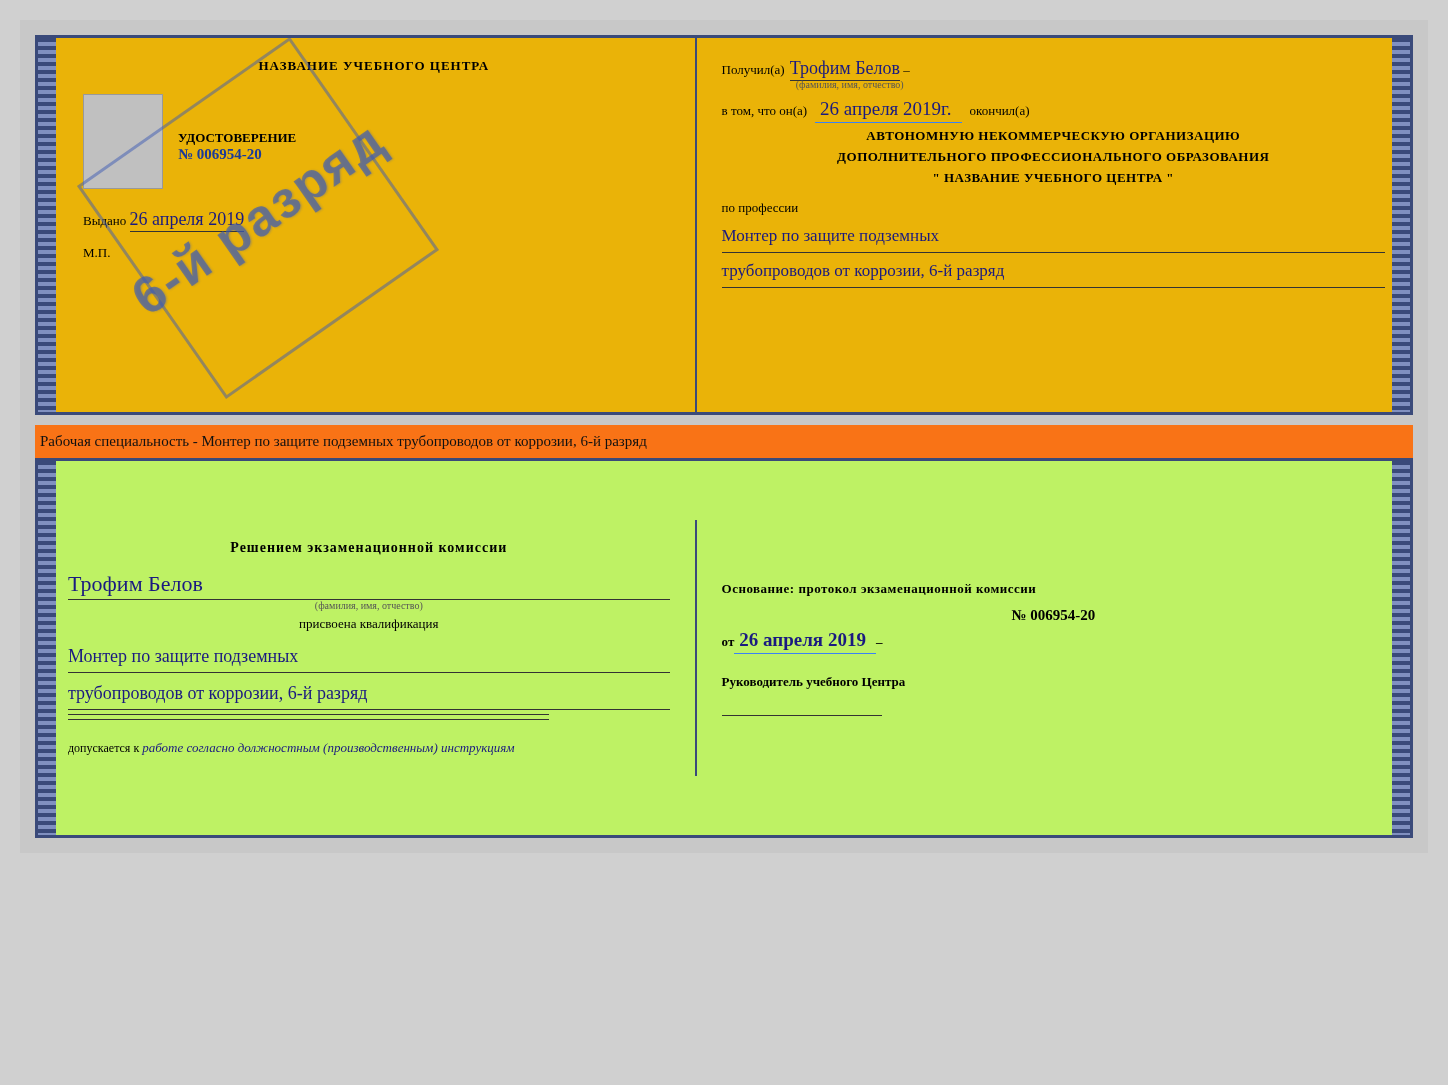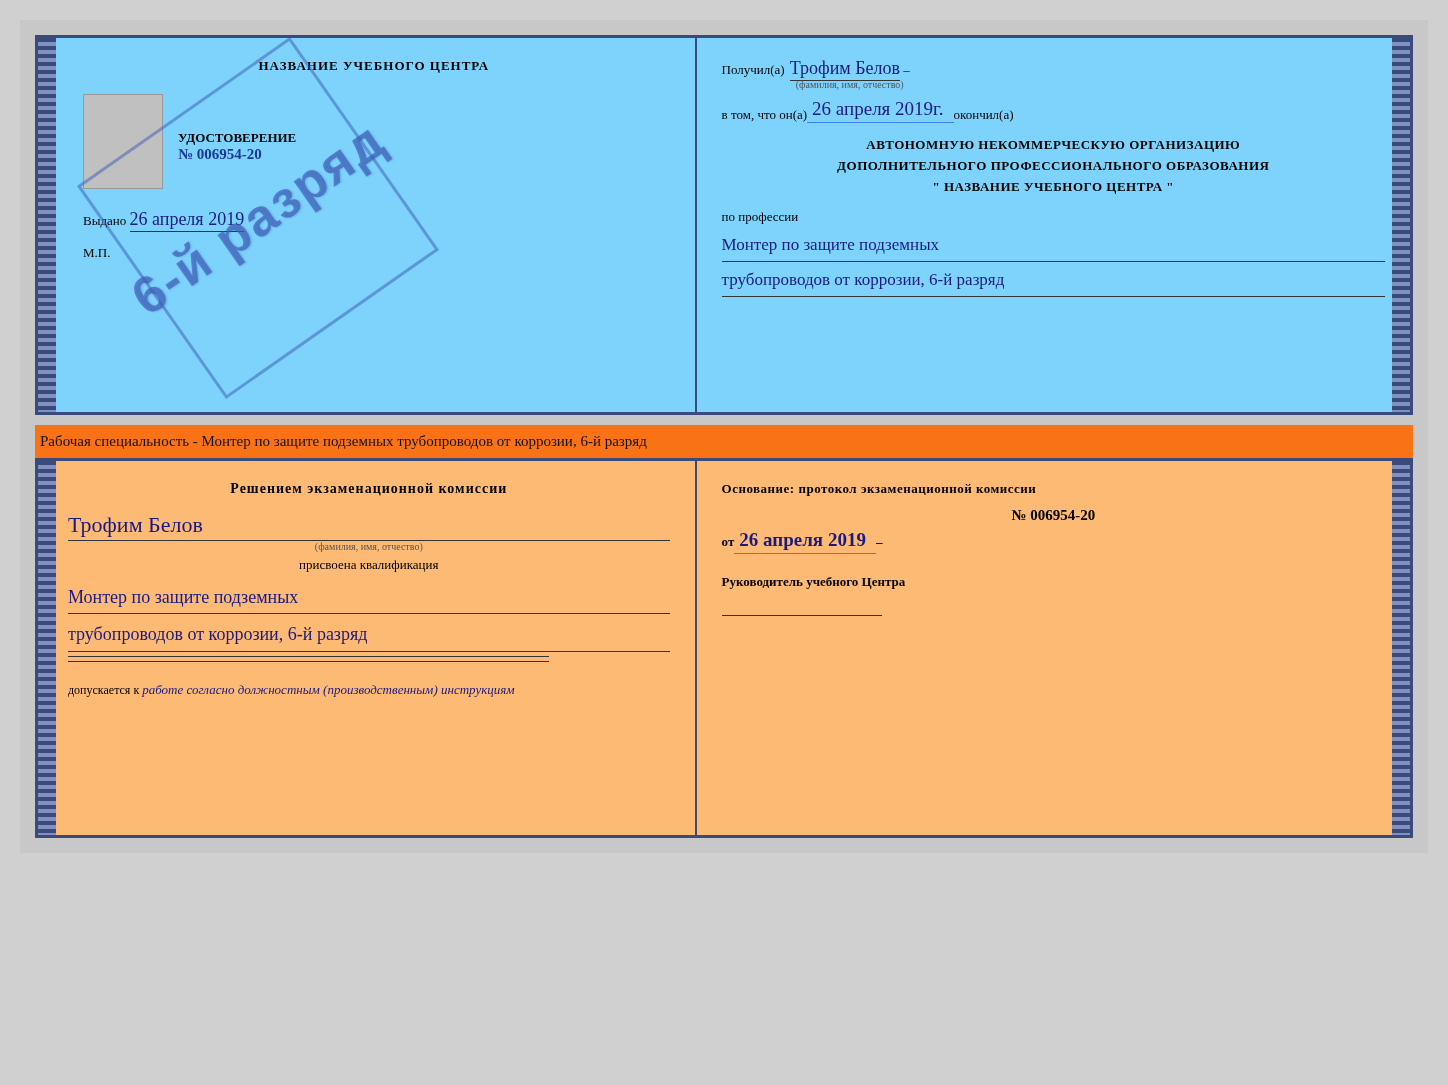--- a/index.html
+++ b/index.html
@@ -12,21 +12,21 @@
     }
 
     .page-wrapper {
       background: #c8c8c8;
       padding: 15px;
     }
 
     
     .cert-top {
       display: flex;
-      background: #7dd3fc;
+      background: #eab308;
       border: 3px solid #3a4a7a;
       margin-bottom: 10px;
       position: relative;
       min-height: 380px;
     }
 
     .cert-left {
       width: 48%;
       border-right: 2px solid #3a4a7a;
       padding: 20px 25px;
@@ -166,23 +166,24 @@
 
     .small-label {
       font-size: 10px;
       color: #555;
       text-align: center;
       display: block;
     }
 
     .vtom-line {
       font-size: 13px;
-      margin-bottom: 12px;
-      display: flex;
-      align-items: flex-end;
+      margin-bottom: 3px;
+      display: flex;
+      align-items: center;
+      gap: 8px;
     }
 
     .handwritten-date {
       font-family: 'Segoe Script', 'Brush Script MT', cursive;
       color: #1a1a80;
       font-size: 19px;
       border-bottom: 1px solid #3b82f6;
       padding: 0 10px 2px 5px;
     }
 
@@ -215,24 +216,25 @@
     .caption-text {
       font-size: 15px;
       color: #111;
       padding: 8px 5px;
       background: #f97316;
     }
 
     
     .cert-bottom {
       display: flex;
-      background: #fdba74;
+      background: #bef264;
       border: 3px solid #3a4a7a;
       min-height: 380px;
       position: relative;
+      align-items: center;
     }
 
     .cert-bottom-left {
       width: 48%;
       border-right: 2px solid #3a4a7a;
       padding: 20px 25px 20px 30px;
       position: relative;
     }
 
     .cert-bottom-right {

